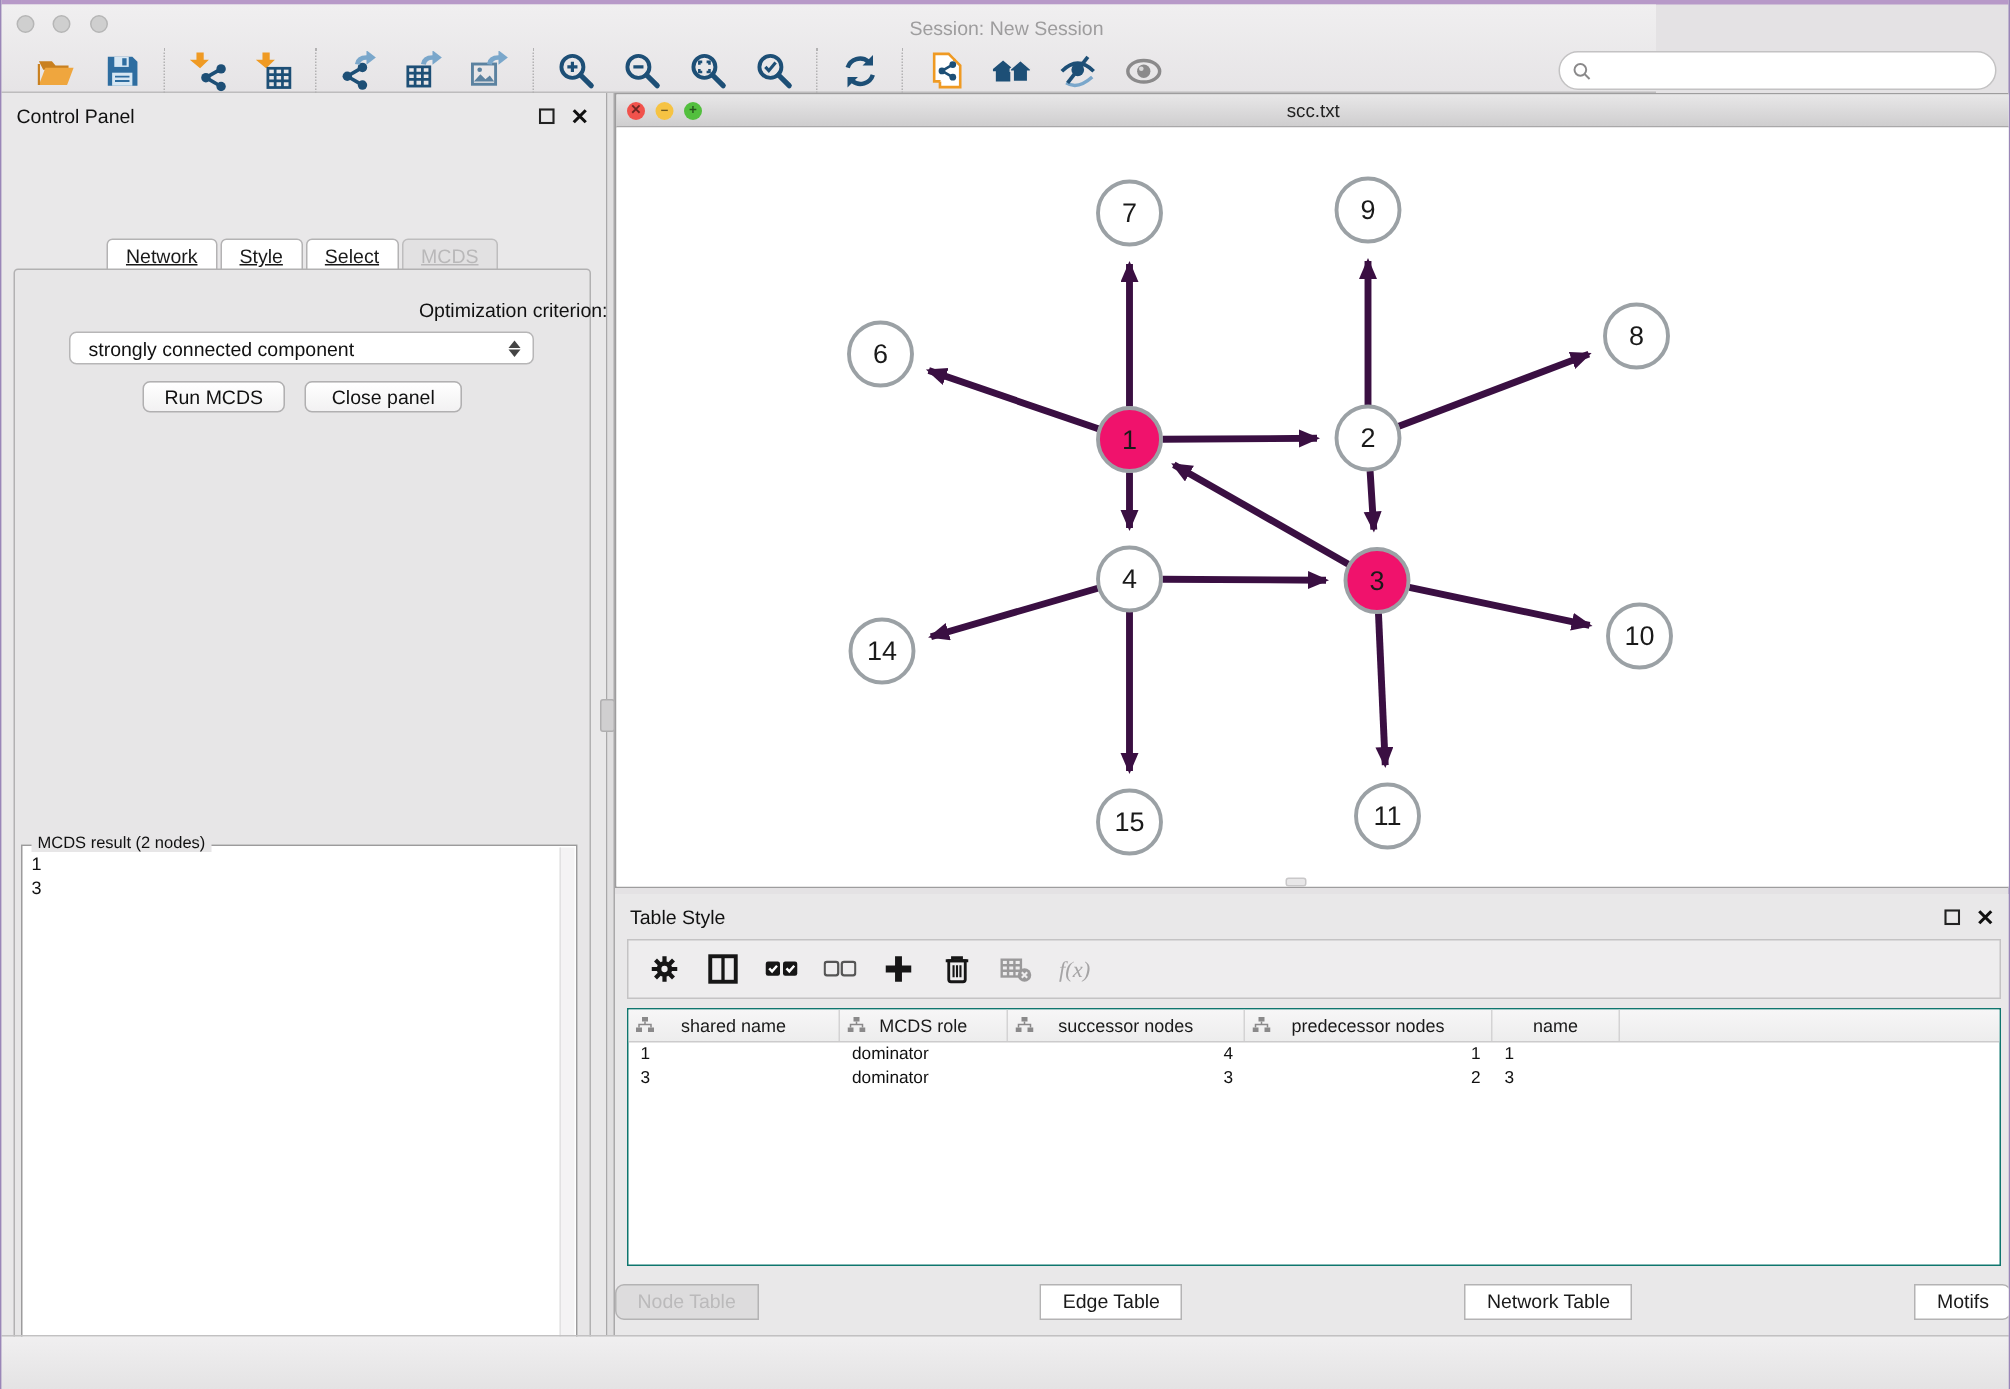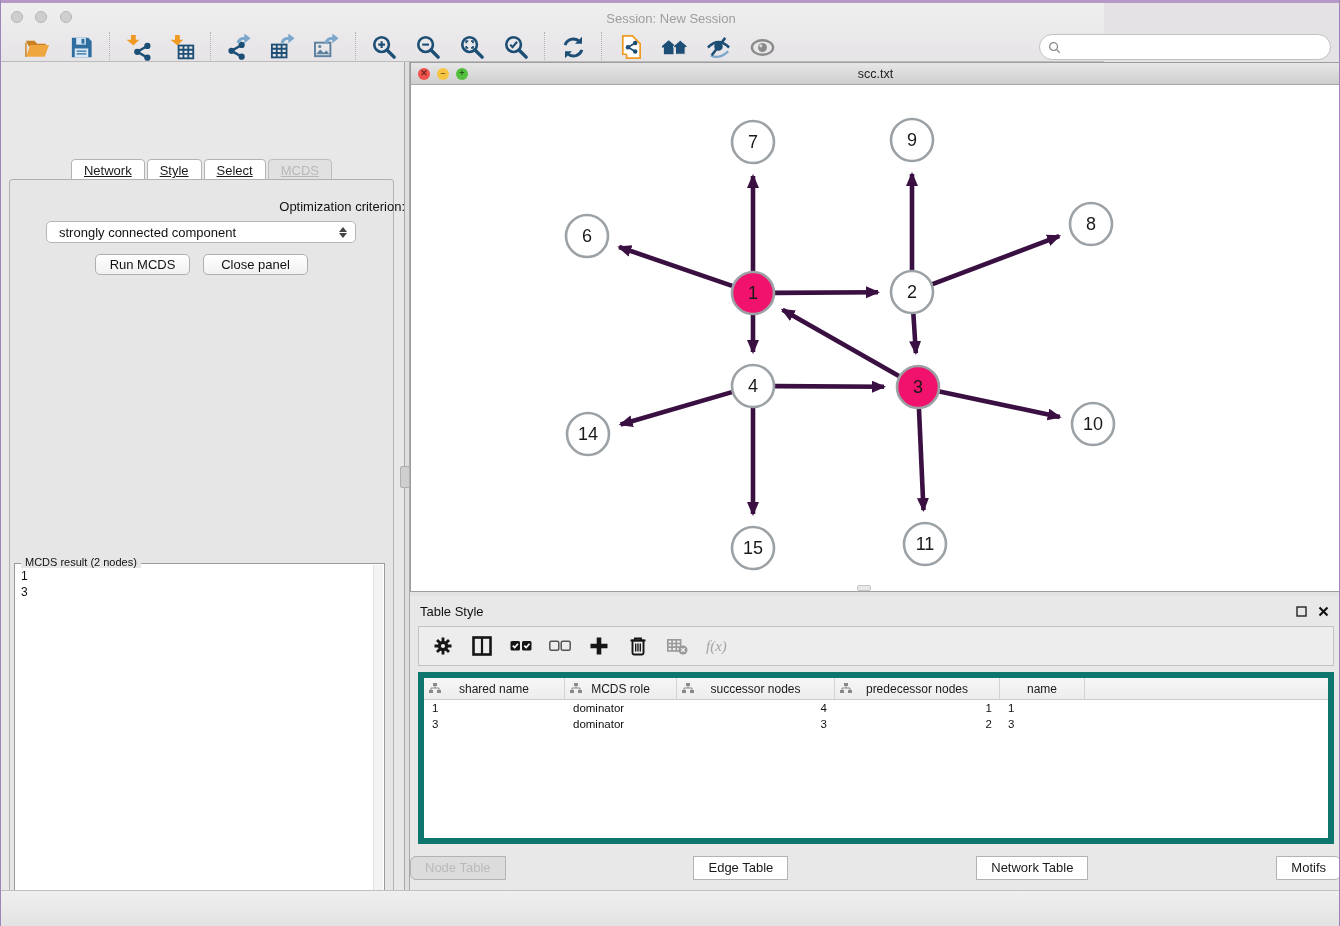--- a/index.html
+++ b/index.html
@@ -60,21 +60,21 @@
   #net-title{position:absolute;left:0;width:100%;text-align:center;font-size:12.5px;color:#222;}
   #net-canvas{position:absolute;left:0;top:22px;width:929px;height:506px;background:#fff;}
   #net-grip{left:856px;top:585px;width:14px;height:6px;background:#e8e7e8;border:1px solid #c9c8c9;border-radius:2px;}
 
   
   #table-panel{left:409px;top:596px;width:931px;height:294px;background:#e9e8e9;}
   #tp-toolbar{left:8px;top:30px;width:916px;height:40px;background:#eeedee;border:1px solid #c4c3c4;
     display:flex;align-items:center;gap:15px;padding-left:12px;position:absolute;}
   .tp-icon{width:24px;height:24px;display:flex;align-items:center;justify-content:center;}
   .tp-icon svg{width:22px;height:22px;}
-  #tp-table{left:8px;top:76px;width:916px;height:172px;background:#fff;border:6px solid #0f766e;position:absolute;overflow:hidden;}
+  #tp-table{left:8px;top:76px;width:916px;height:172px;background:#fff;border:1px solid #0f766e;position:absolute;overflow:hidden;}
   #tp-header{display:flex;height:22px;background:linear-gradient(#f7f6f7,#ededed);border-bottom:1px solid #cccbcc;}
   .th{position:relative;border-right:1px solid #d4d3d4;display:flex;align-items:center;justify-content:center;
     font-size:12px;color:#1a1a1a;}
   .th .tree-ic{position:absolute;left:5px;top:5px;}
   .tr{display:flex;height:16px;font-size:11.5px;color:#111;align-items:center;}
   .td{padding:0 8px;white-space:nowrap;overflow:hidden;}
   .td.r{text-align:right;}
   #tp-tabs-wrap{position:absolute;left:0;top:260px;width:931px;display:flex;justify-content:space-between;}
   .btab{font-size:13px;padding:3px 14px 4px;border:1px solid #b4b3b4;background:#fff;color:#1a1a1a;margin-left:-1px;}
   .btab:first-child{border-radius:6px 0 0 6px;margin-left:0;}
@@ -266,20 +266,34 @@
       </div>
     <div id="search-box" class="abs">
       <svg width="13" height="13" viewBox="0 0 14 14">
         <circle cx="6" cy="6" r="4.2" fill="none" stroke="#8a898a" stroke-width="1.4"></circle>
         <path d="M9.2 9.2 L12.6 12.6" stroke="#8a898a" stroke-width="1.4"></path>
       </svg>
     </div>
   </div>
 
   <div id="control-panel" class="abs">
+    <div class="panel-header">
+      <span>Control Panel</span>
+      <span class="spacer"></span>
+      <span class="ph-btn">
+        <svg width="11" height="11" viewBox="0 0 11 11">
+            <rect x="1" y="1" width="9" height="9" fill="none" stroke="#222" stroke-width="1.4"></rect>
+          </svg>
+      </span>
+      <span class="ph-btn">
+        <svg width="11" height="11" viewBox="0 0 11 11">
+            <path d="M1.5 1.5 L9.5 9.5 M9.5 1.5 L1.5 9.5" stroke="#111" stroke-width="2.1"></path>
+          </svg>
+      </span>
+    </div>
     <div class="tabs-row" style="top:96px;" id="cp-tabs">
         <span class="tab">Network</span>
         <span class="tab">Style</span>
         <span class="tab">Select</span>
         <span class="tab selected">MCDS</span>
       </div>
     <div id="cp-body" class="abs"></div>
     <div id="opt-label" class="abs">Optimization criterion:</div>
     <div id="opt-select" class="abs">
       <span>strongly connected component</span>

